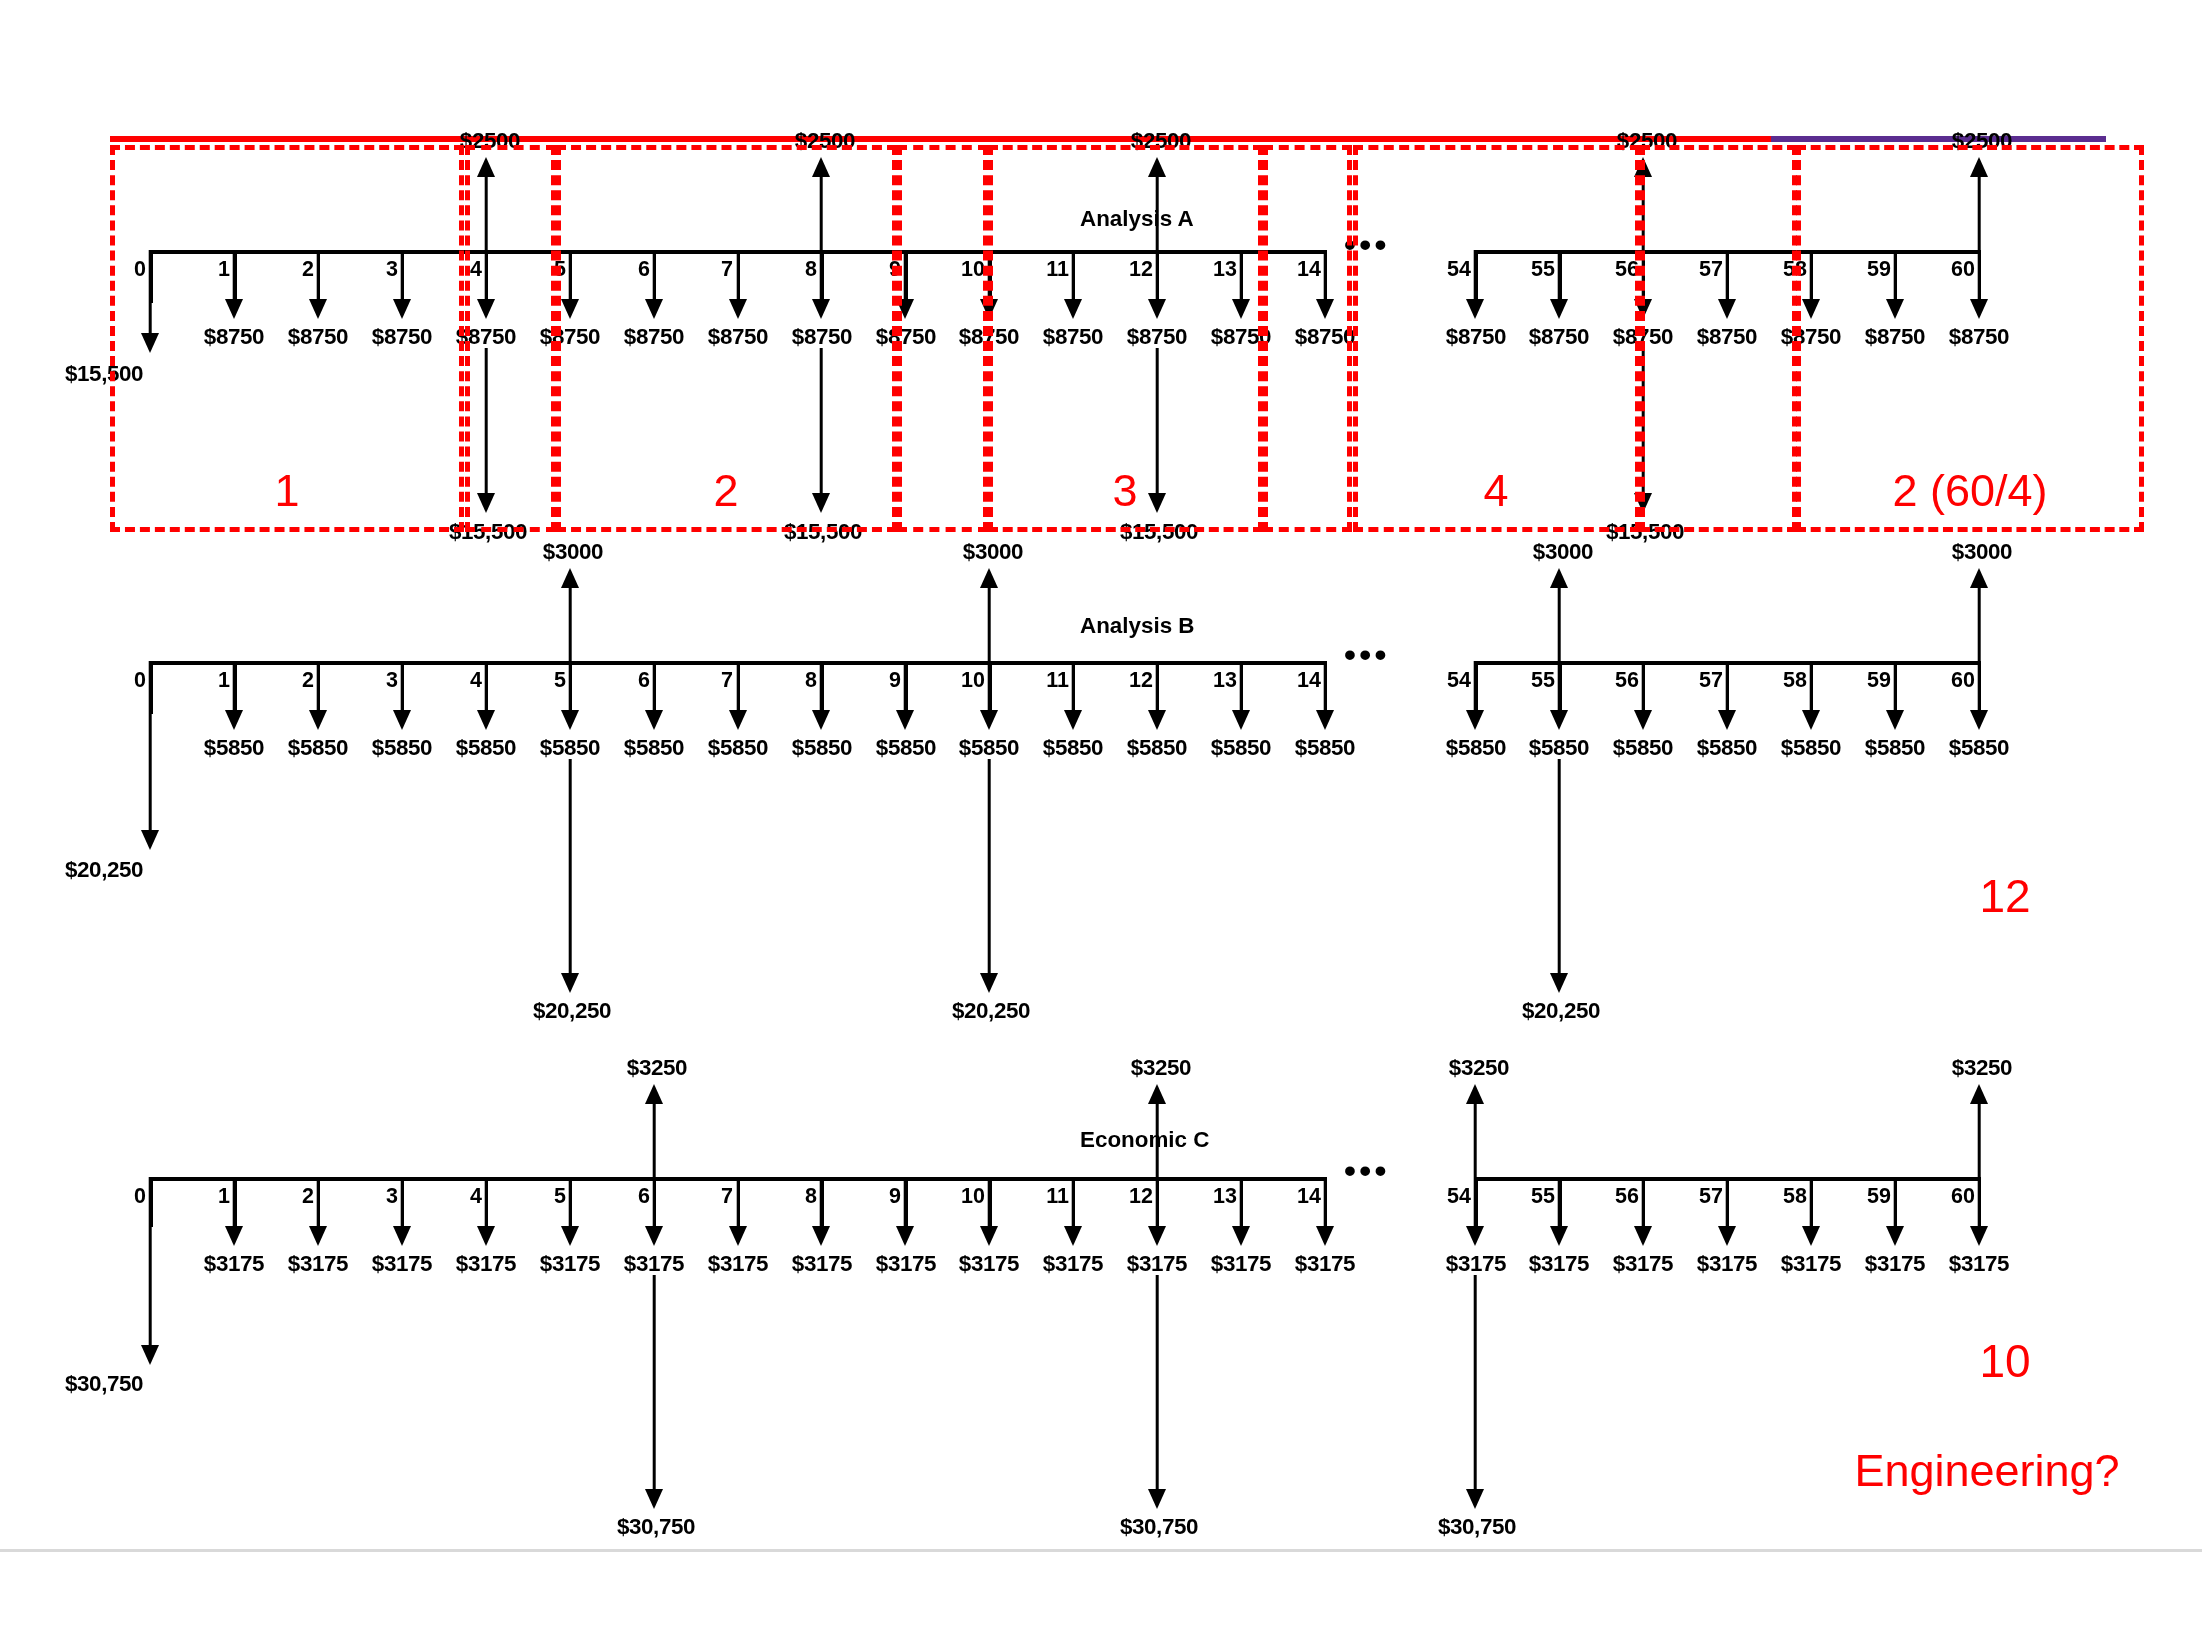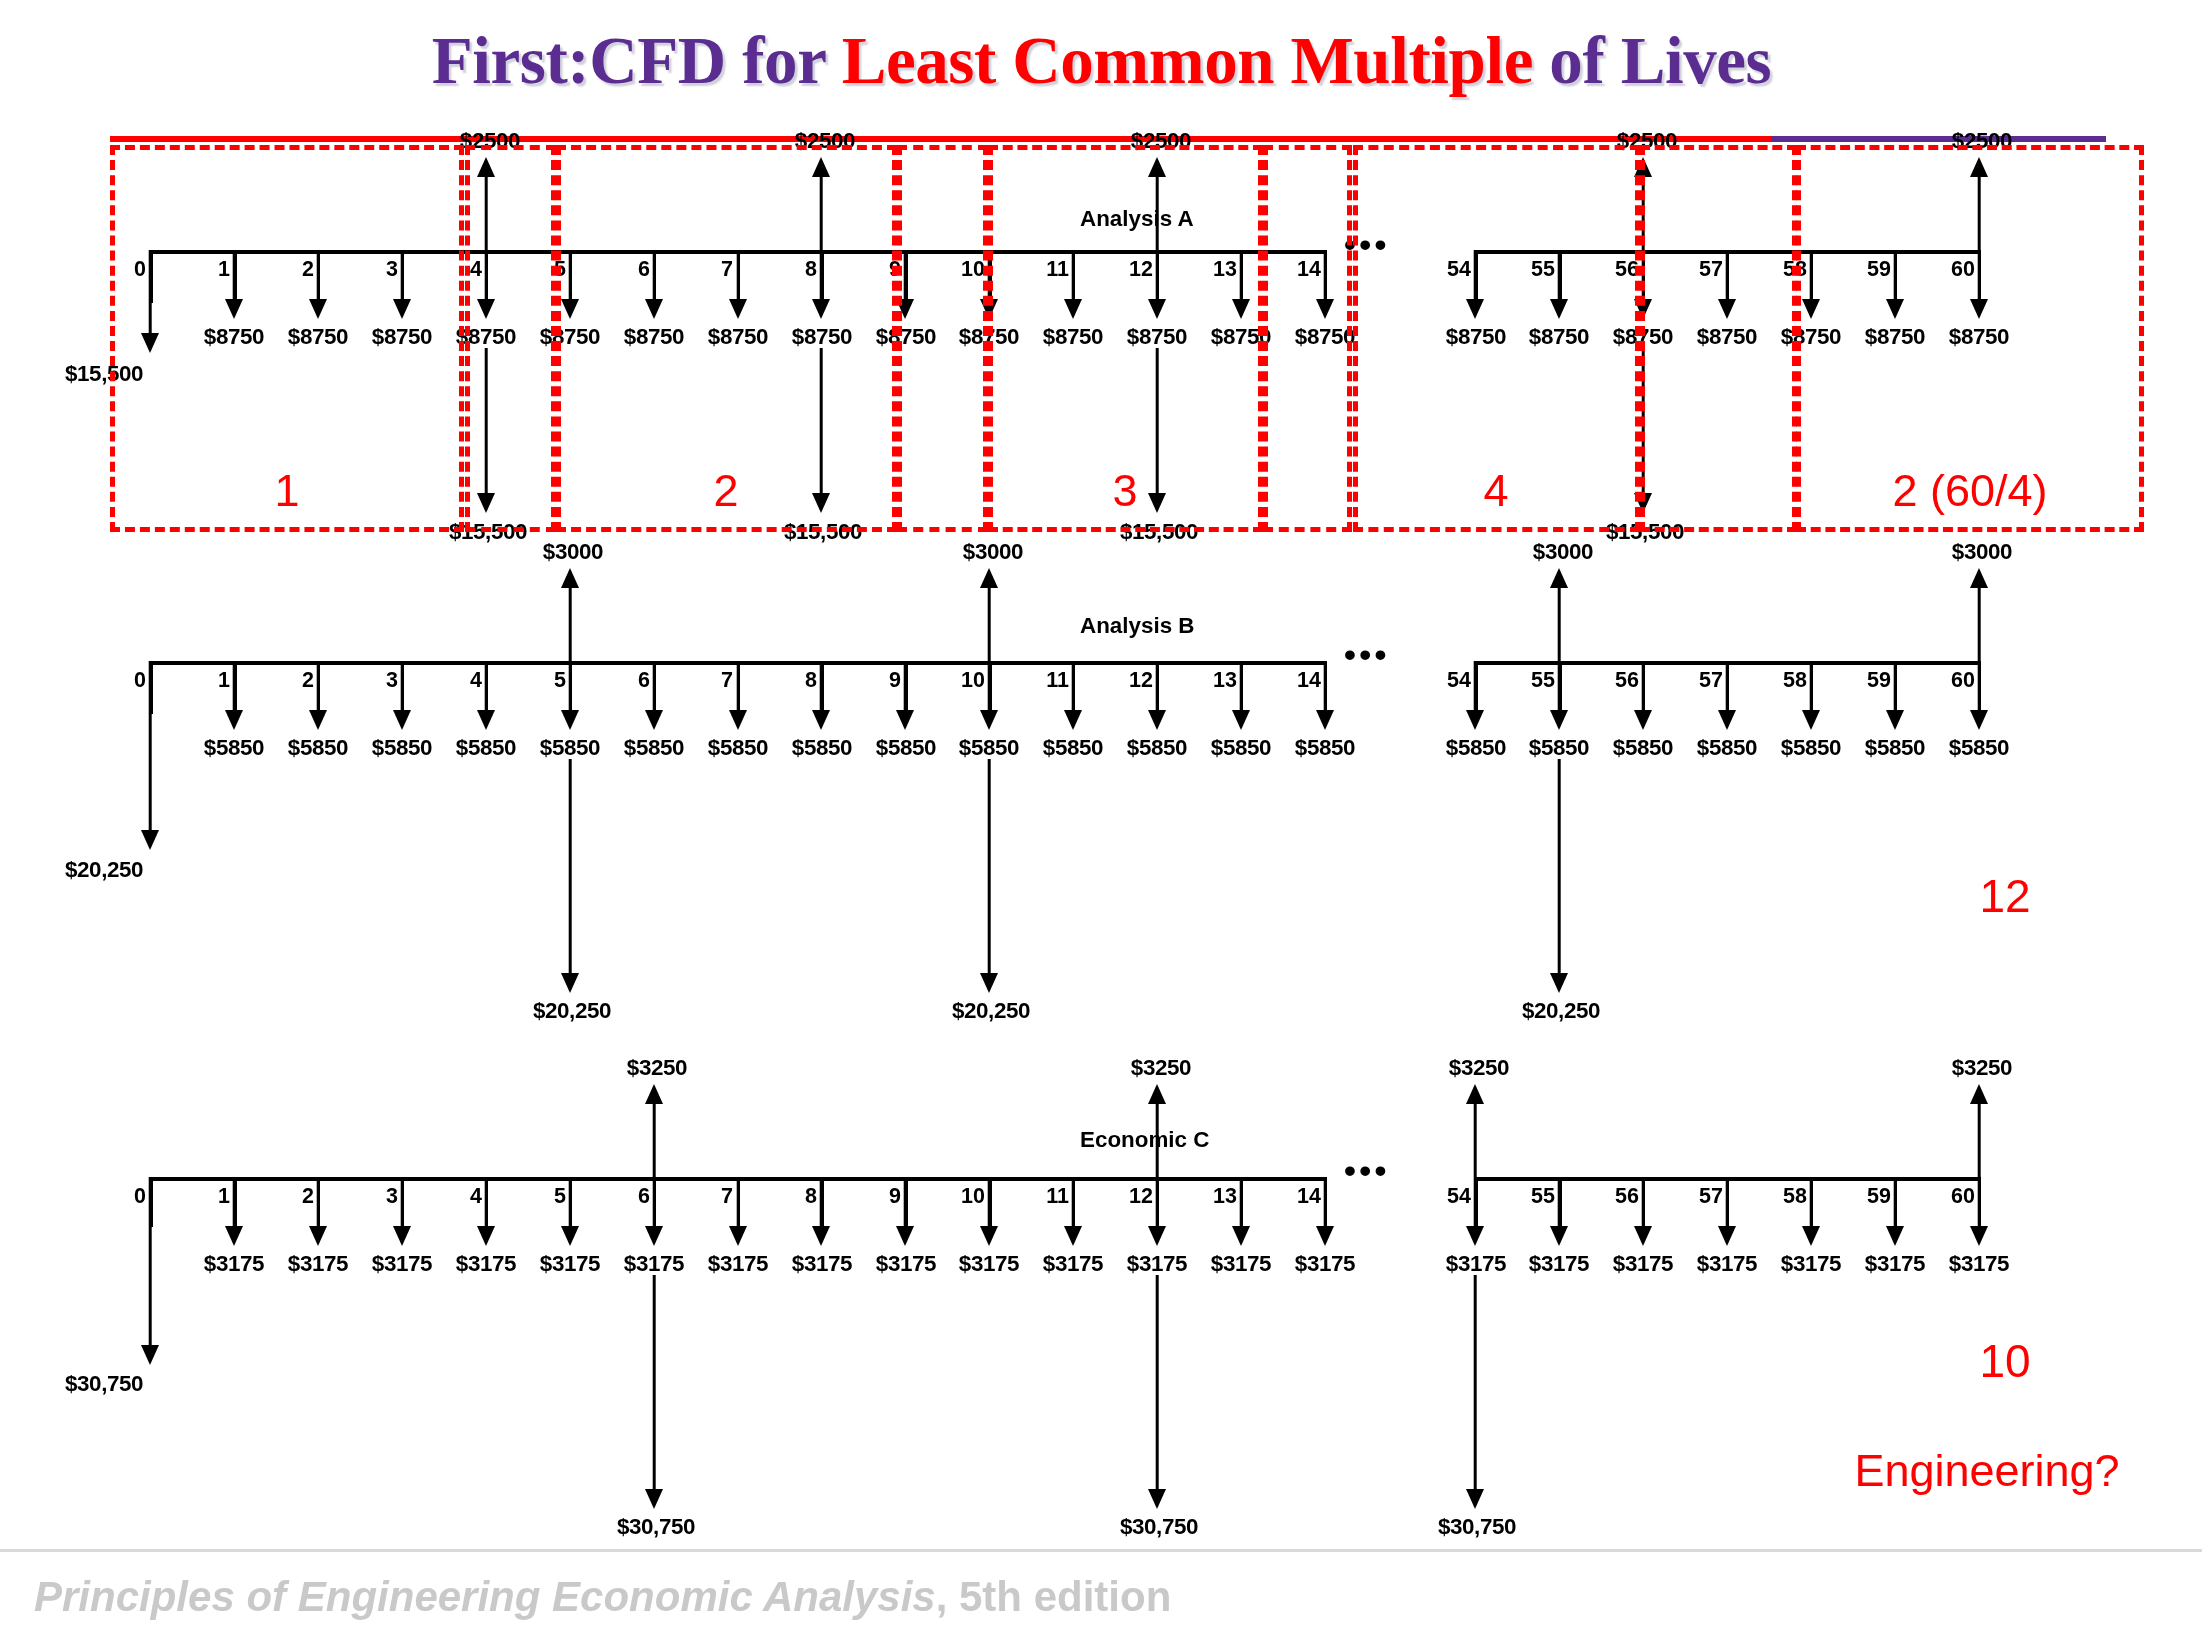--- a/index.html
+++ b/index.html
@@ -134,23 +134,20 @@
     white-space: nowrap;
   }
   #footer .it { font-style: italic; font-weight: bold; }
   #footer .ed { font-weight: bold; font-style: normal; }
 </style>
 </head>
 <body>
 
 <div id="slide">
 
-  <div id="title-wrap">
-    <span class="t t-purple">First:CFD for </span><span class="t t-red">Least Common Multiple</span><span class="t t-purple"> of Lives</span>
-  </div>
   <div id="title-rule-purple"></div>
   <div id="title-rule-red"></div>
 
   <div id="rowA">
       <div class="axis" style="left: 151px; top: 250px; width: 1174px;"></div>
       <div class="axis" style="left: 1476px; top: 250px; width: 503px;"></div>
       <div class="ellipsis" style="left: 1344px; top: 225px;">•••</div>
       <div class="tickline" style="left: 150px; top: 250px; height: 53px;"></div>
       <div class="per-label" style="left: 146px; top: 257px;">0</div>
       <div class="tickline" style="left: 234px; top: 250px; height: 53px;"></div>
@@ -759,18 +756,15 @@
       <div class="dashbox" style="left: 1640px; top: 145px; width: 157px; height: 387px;"></div>
       <div class="dashbox" style="left: 1796px; top: 145px; width: 348px; height: 387px;"></div>
       <div class="redlabel" style="left: 287px; top: 465px; font-size: 45px;">1</div>
       <div class="redlabel" style="left: 726px; top: 465px; font-size: 45px;">2</div>
       <div class="redlabel" style="left: 1125px; top: 465px; font-size: 45px;">3</div>
       <div class="redlabel" style="left: 1496px; top: 465px; font-size: 45px;">4</div>
       <div class="redlabel" style="left: 1970px; top: 465px; font-size: 45px;">2 (60/4)</div>
     </div>
 
   <div id="footer-rule"></div>
-  <div id="footer">
-    <span class="it">Principles of Engineering Economic Analysis</span><span class="ed">, 5th edition</span>
-  </div>
 
 </div>
 
 
 </body></html>

